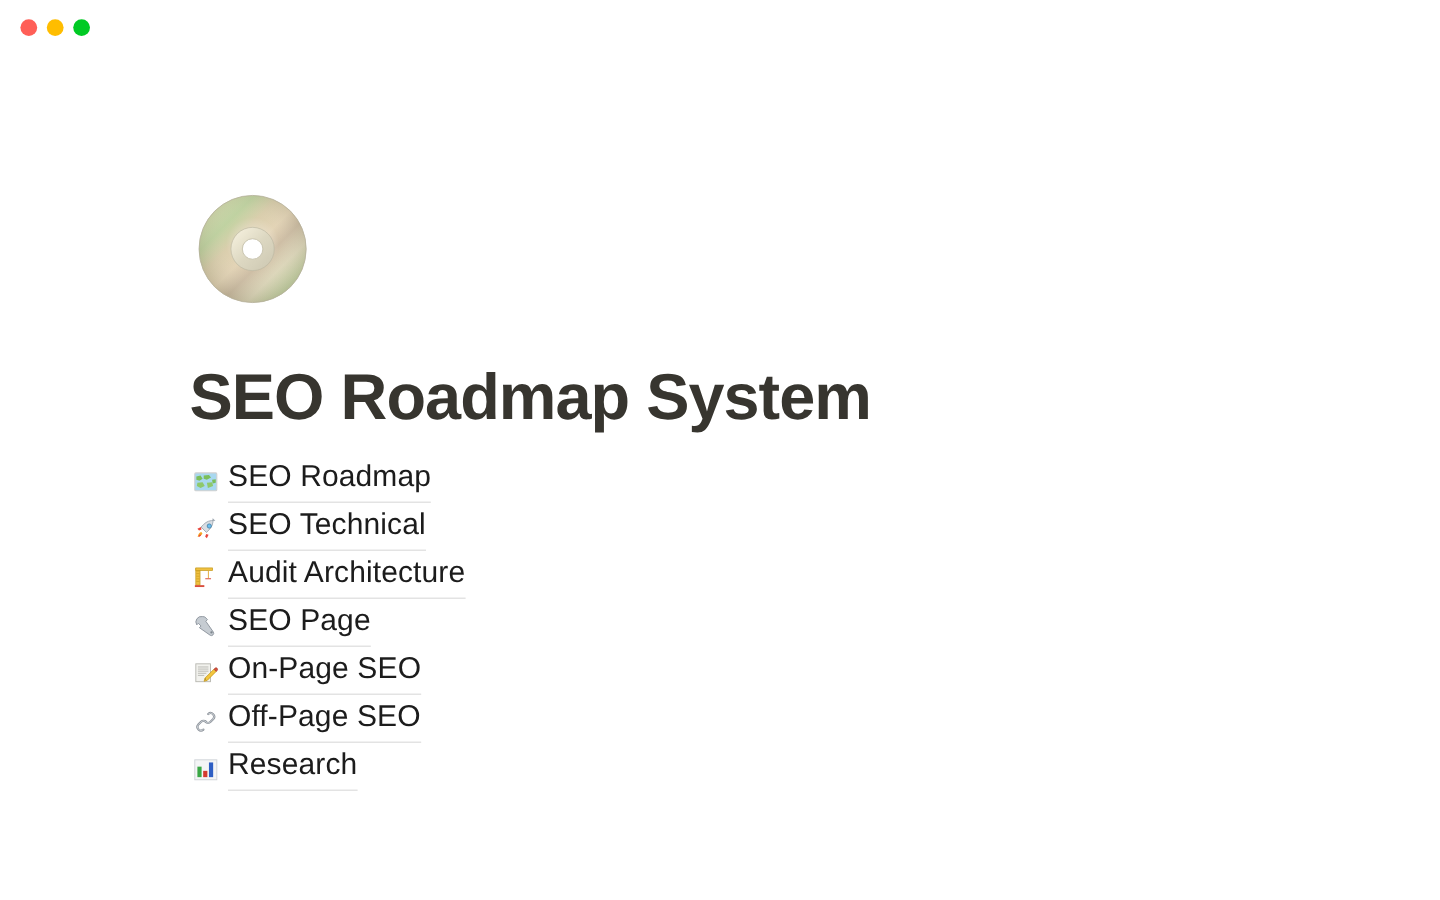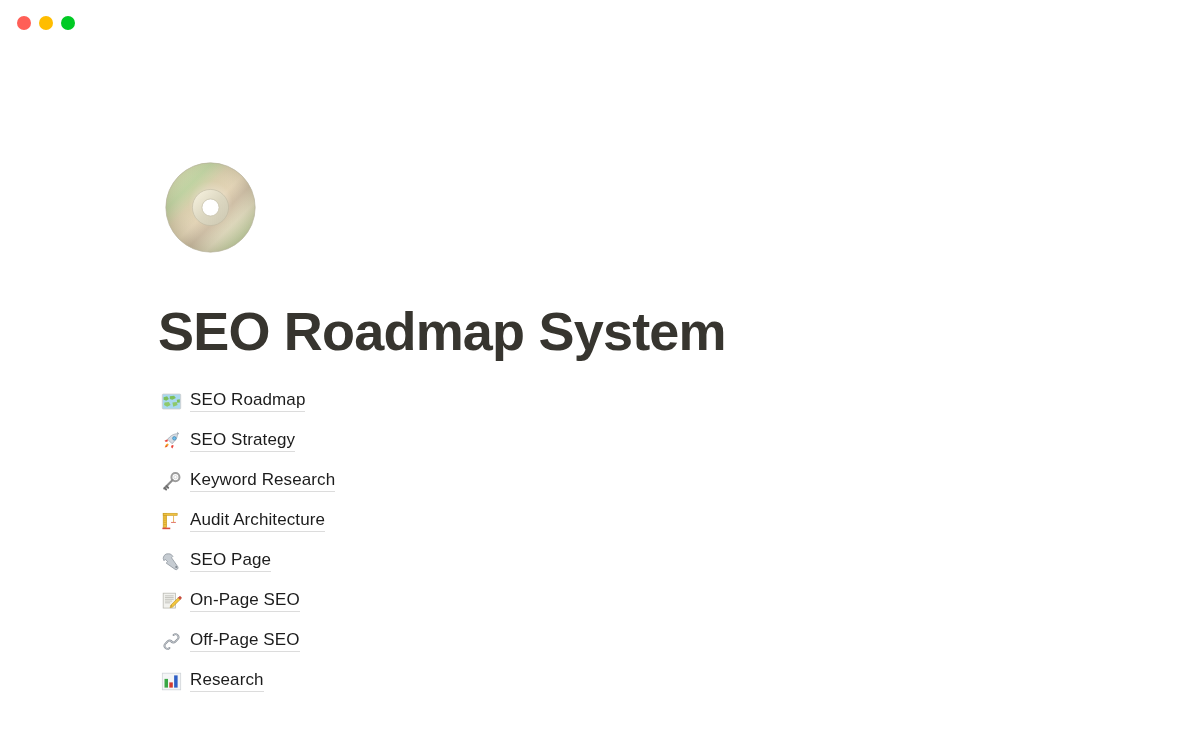--- a/index.html
+++ b/index.html
@@ -67,25 +67,25 @@
   }
   .item-emoji {
     width:22px; height:22px;
     margin-right:8px;
     display:inline-flex;
     align-items:center; justify-content:center;
     flex:none;
   }
   .item-emoji svg { display:block; }
   .item-label {
-    font-size:17px;
+    font-size:25px;
     color:#1c1c1c;
     letter-spacing:0.1px;
     border-bottom:1px solid #dcdcdc;
-    padding-bottom:1px;
+    padding-bottom:7px;
     line-height:1.15;
   }
 </style>
 </head>
 <body>
 
 <div id="window-chrome">
   <div id="traffic-lights">
     <span class="light red"></span>
     <span class="light yellow"></span>
@@ -150,35 +150,23 @@
       <span class="item-emoji">
         <svg width="21" height="21" viewBox="0 0 24 24">
           <path d="M20.5 3.2c-4.2-.5-8 1-10.6 3.7l-2.4 2.5 5.1 5.1 2.5-2.4c2.7-2.6 4.2-6.4 3.7-10.6z" fill="#d8dde3" stroke="#9aa3ad" stroke-width="0.8"></path>
           <circle cx="15.3" cy="8.4" r="2" fill="#6ec0f0" stroke="#3f7fa8" stroke-width="0.8"></circle>
           <path d="M7.4 9.4 L4 11 l1.6 1.6 2.3-1 z" fill="#e8453c"></path>
           <path d="M14.6 16.6 L13 20 l-1.6-1.6 1-2.3 z" fill="#e8453c"></path>
           <path d="M7.6 14.2c-1.6.5-2.8 2-3.4 4.6 2.6-.6 4.1-1.8 4.6-3.4z" fill="#f6a623"></path>
           <path d="M6.6 16.2c-.8.4-1.3 1.2-1.6 2.5 1.3-.3 2.1-.8 2.5-1.6z" fill="#e8453c"></path>
         </svg>
       </span>
-      <span class="item-label">SEO Strategy</span>
-    </div>
-
-    <div class="list-item">
-      <span class="item-emoji">
-        <svg width="21" height="21" viewBox="0 0 24 24">
-          <circle cx="16.5" cy="7" r="4.6" fill="none" stroke="#9c9c9c" stroke-width="2.3"></circle>
-          <circle cx="16.5" cy="7" r="1.9" fill="#ffffff" stroke="#bdbdbd" stroke-width="0.7"></circle>
-          <path d="M13.3 10.3 L3.6 20" stroke="#8c8c8c" stroke-width="2.4" stroke-linecap="round"></path>
-          <path d="M6.3 17.3 L8.2 19.2" stroke="#6f6f6f" stroke-width="2.2" stroke-linecap="round"></path>
-          <path d="M4.2 19.4 L5.9 21.1" stroke="#6f6f6f" stroke-width="2.2" stroke-linecap="round"></path>
-        </svg>
-      </span>
-      <span class="item-label">Keyword Research</span>
-    </div>
+      <span class="item-label">SEO Technical</span>
+    </div>
+
 
     <div class="list-item">
       <span class="item-emoji">
         <svg width="21" height="21" viewBox="0 0 24 24">
           <rect x="2.5" y="3" width="4" height="16" fill="#f0c040" stroke="#c79b1f" stroke-width="0.7"></rect>
           <path d="M3 5.5h3M3 8h3M3 10.5h3M3 13h3M3 15.5h3" stroke="#c79b1f" stroke-width="0.6"></path>
           <rect x="2.5" y="2.6" width="16" height="2.4" fill="#f0c040" stroke="#c79b1f" stroke-width="0.7"></rect>
           <path d="M14 5h0.9v7.5H14z" fill="#e0a93a"></path>
           <path d="M11.5 12.5h5.5v0.9h-5.5z" fill="#d94f3d"></path>
           <rect x="1.6" y="19" width="9" height="1.8" fill="#d94f3d"></rect>

